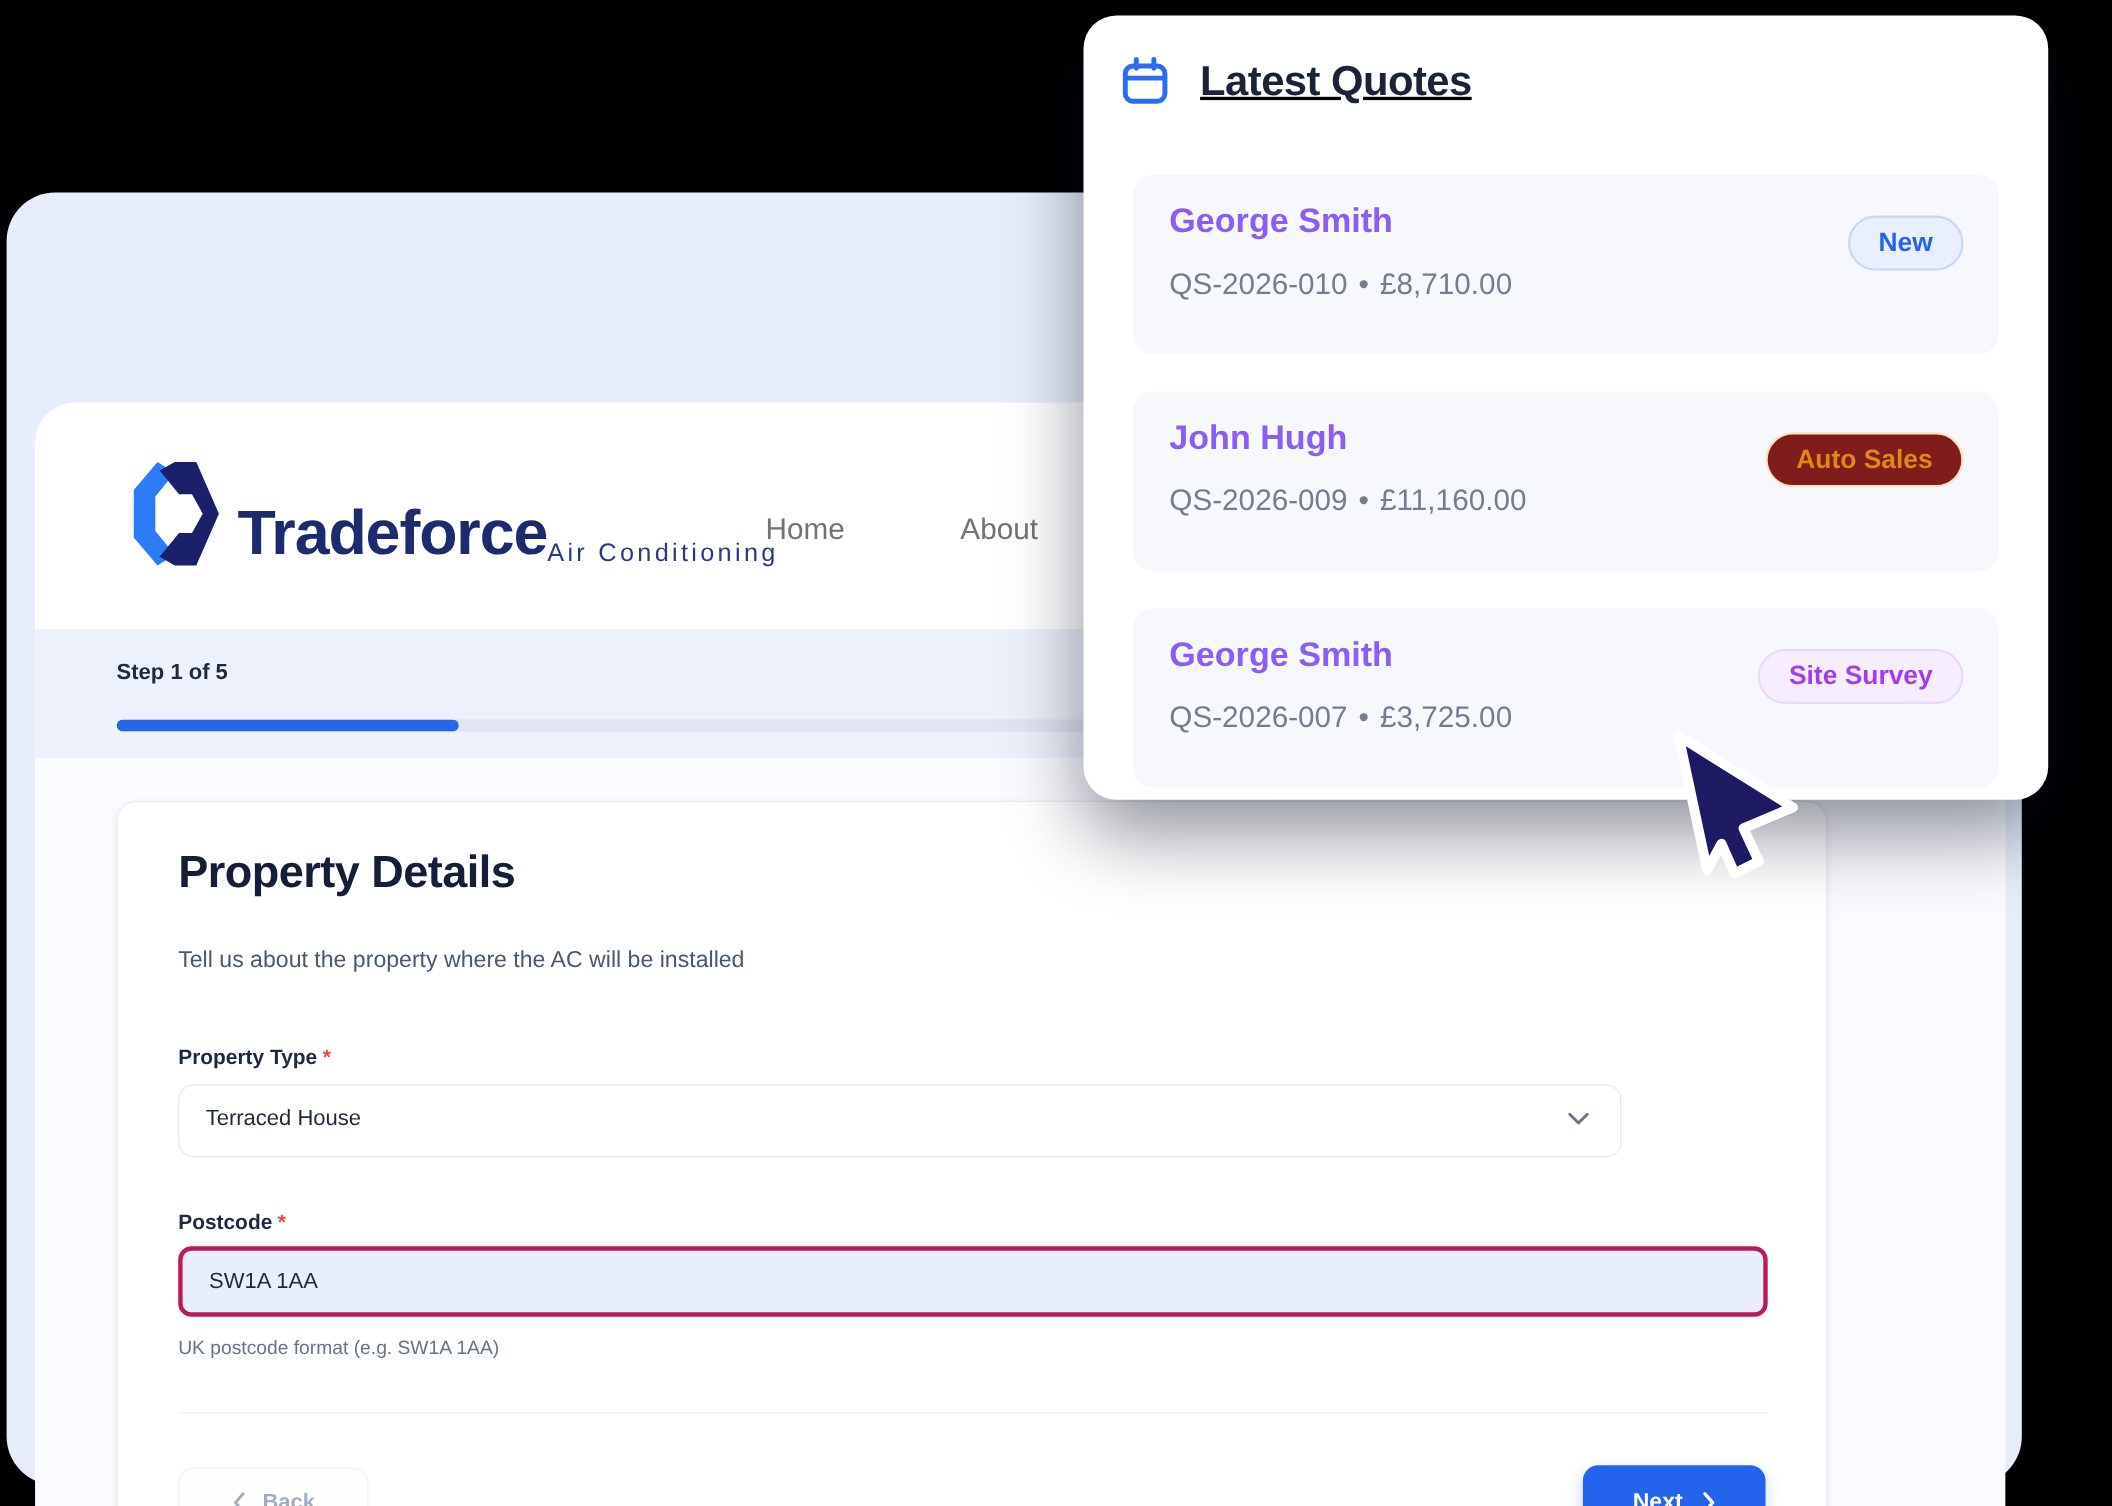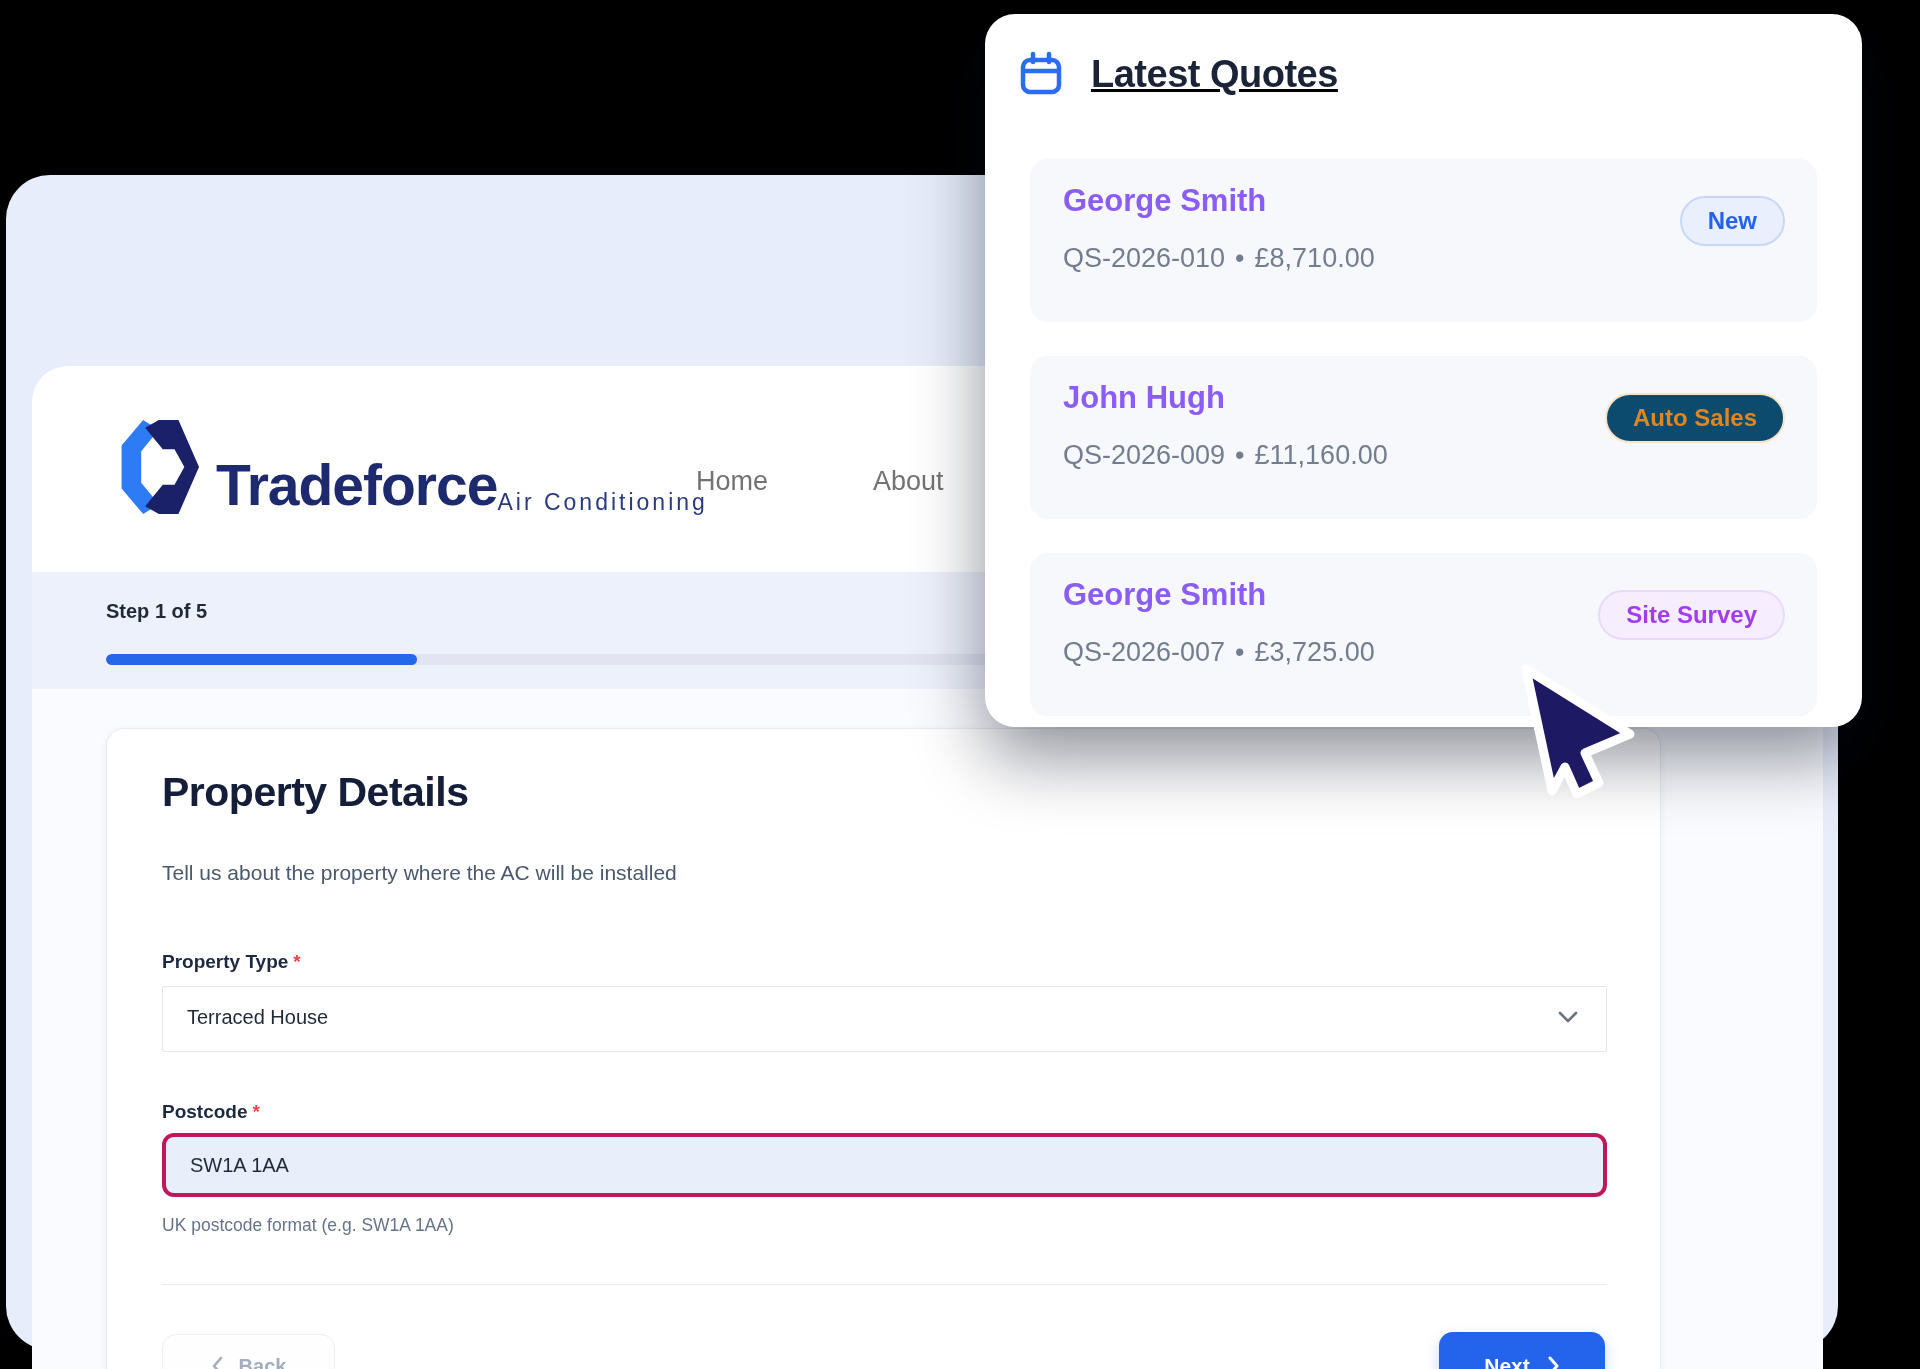--- a/index.html
+++ b/index.html
@@ -35,22 +35,22 @@
   .form-card { position:absolute; left:74px; top:362px; width:1555px; height:729px;
     background:#fff; border:1px solid #e8ebf1; border-radius:18px;
     box-shadow:0 2px 8px rgba(16,24,40,.06); }
   .form-title { position:absolute; left:55px; top:40px; font-size:41px; font-weight:bold;
     color:#141e38; letter-spacing:-0.5px; }
   .form-subtitle { position:absolute; left:55px; top:132px; font-size:21px; color:#4a586e; }
 
   .field-label { position:absolute; left:55px; font-size:19px; font-weight:bold; color:#1c2940; }
   .req { color:#e5484d; margin-left:5px; font-weight:bold; }
 
-  .select-box { position:absolute; left:55px; top:257px; width:1445px; height:66px;
-    background:#fff; border:1.5px solid #e2e6ef; border-radius:2px;
+  .select-box { position:absolute; left:55px; top:257px; width:1312px; height:66px;
+    background:#fff; border:1.5px solid #e2e6ef; border-radius:14px;
     display:flex; align-items:center; padding:0 28px 4px 24px; cursor:pointer; }
   .select-value { font-size:20px; color:#1f2937; flex:1; }
   .chevron-down { width:20px; height:12px; }
 
   .text-input { position:absolute; left:55px; top:404px; width:1445px; height:64px;
     background:#e8eefa; border:4px solid #be185d; border-radius:12px;
     font-family:"Liberation Sans", sans-serif; font-size:20px; color:#1f2937; padding:0 24px; outline:none; }
   .helper-text { position:absolute; left:55px; top:486px; font-size:17.5px; color:#66738a; }
 
   .divider { position:absolute; left:55px; top:555px; width:1445px; height:1px; background:#e9ecf1; }
@@ -75,21 +75,21 @@
 
   .quote-row { position:absolute; left:45px; width:787px; height:163px;
     background:#f7f8fb; border-radius:18px; }
   .quote-row.r0 { top:145px; } .quote-row.r1 { top:342px; } .quote-row.r2 { top:539px; }
   .quote-name { position:absolute; left:33px; top:24px; font-size:31px; font-weight:bold; color:#8b5cf6; }
   .quote-meta { position:absolute; left:33px; top:84px; font-size:27px; color:#727d8f; }
   .quote-meta .sep { margin:0 10px; }
   .badge { position:absolute; right:32px; top:37px; padding:9px 26px; border-radius:999px;
     font-size:24px; font-weight:bold; border:2px solid transparent; }
   .badge--blue   { color:#2563eb; background:#e9effc; border-color:#c7d7f9; }
-  .badge--orange { color:#e2861b; background:#0c4a6e; border-color:#f8e3c4; }
+  .badge--orange { color:#e2861b; background:#7f1d1d; border-color:#f8e3c4; }
   .badge--purple { color:#a13cf0; background:#f6eefe; border-color:#e9d9fc; }
 
   
   .cursor { position:absolute; left:1498px; top:648px; width:150px; height:162px; pointer-events:none; }
 </style>
 </head>
 <body>
 
 <div class="stage">
 

